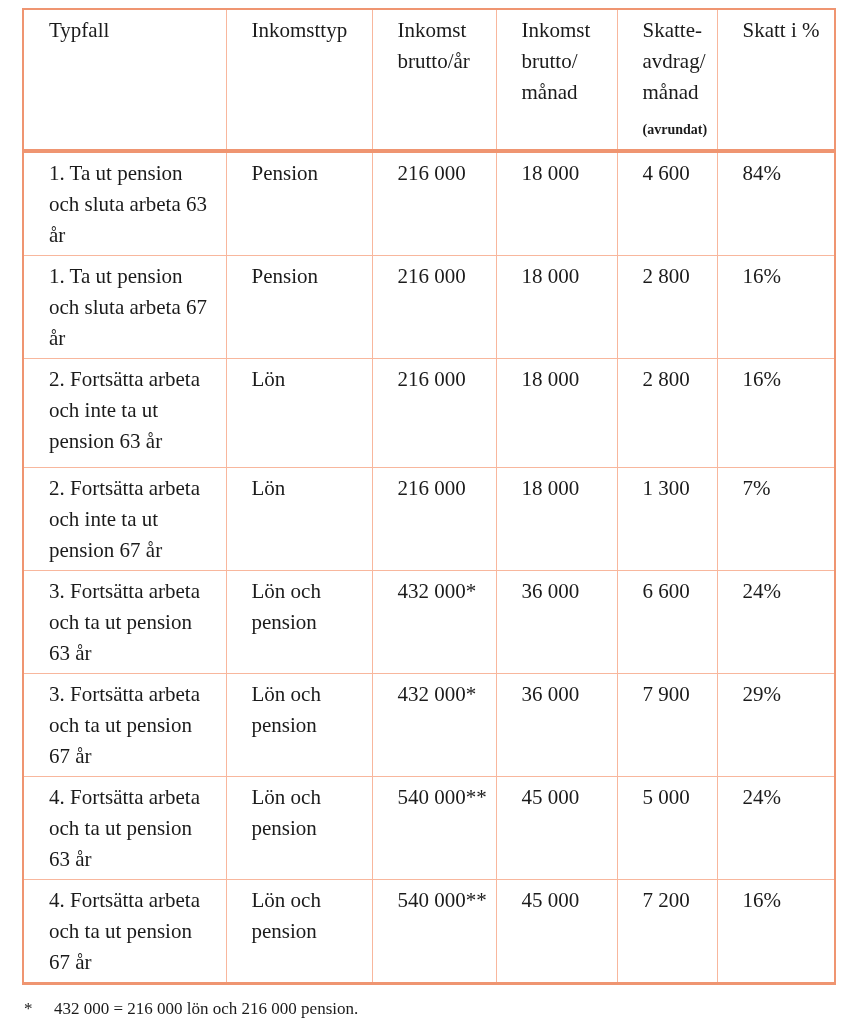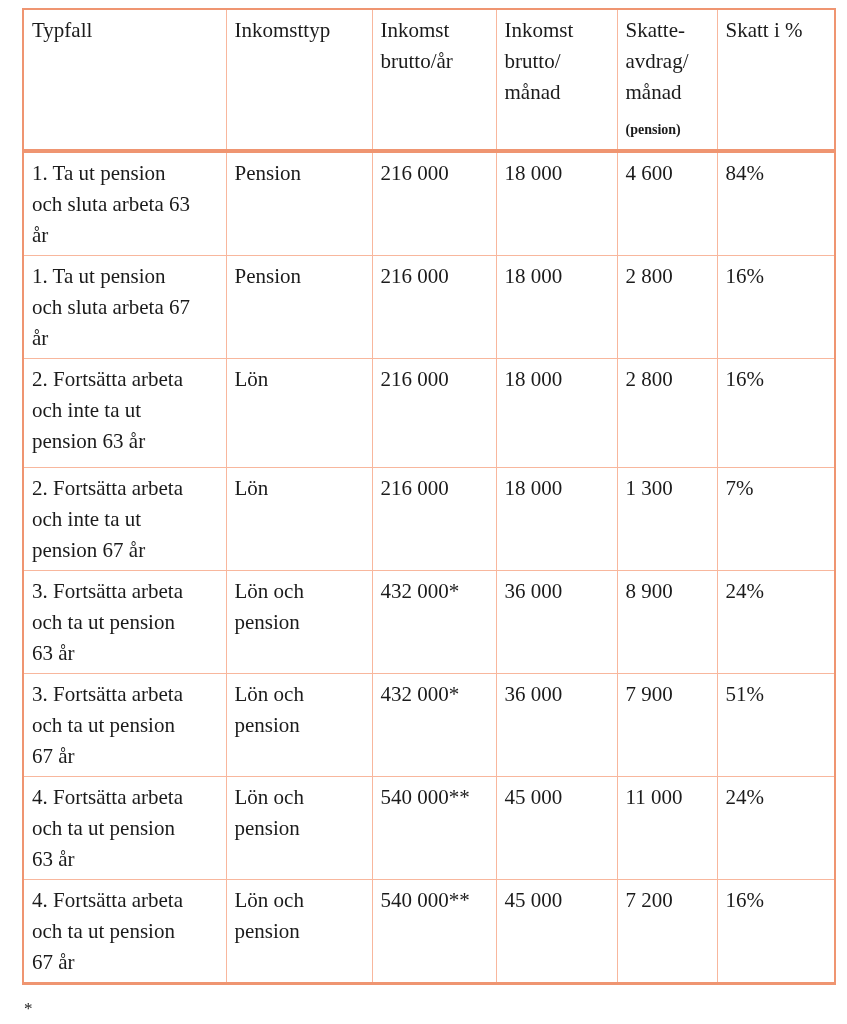--- a/index.html
+++ b/index.html
@@ -28,21 +28,21 @@
     width: 812px;
   }
   table.tax-table th,
   table.tax-table td {
     border: 1.5px solid var(--border-light);
     vertical-align: top;
     text-align: left;
     font-size: 21px;
     line-height: 31px;
     font-weight: normal;
-    padding: 5px 8px 4px 8px;
+    padding: 5px 8px 4px 25px;
     white-space: pre-line;
     overflow: hidden;
   }
   
   table.tax-table tr > *:first-child { border-left: 2.5px solid var(--border-strong); }
   table.tax-table tr > *:last-child  { border-right: 2.5px solid var(--border-strong); }
   table.tax-table thead th { border-top: 2.5px solid var(--border-strong); border-bottom: 4px solid var(--border-strong); }
   table.tax-table tbody tr:last-child td { border-bottom: 3px solid var(--border-strong); }
   td.num { text-align: right; padding-right: 12px; }
   .sub-label {
@@ -76,21 +76,21 @@
       <tr style="height:142px">
         <th>Typfall</th>
         <th>Inkomsttyp</th>
         <th>Inkomst
 brutto/år</th>
         <th>Inkomst
 brutto/
 månad</th>
         <th><span>Skatte-
 avdrag/
-månad</span><span class="sub-label">(pension)</span></th>
+månad</span><span class="sub-label">(avrundat)</span></th>
         <th>Skatt i %</th>
       </tr>
     </thead>
     <tbody>
       <tr style="height:100px">
         <td>1. Ta ut pension
 och sluta arbeta 63
 år</td>
         <td>Pension</td>
         <td>216 000</td>
@@ -129,59 +129,60 @@
         <td class="num">7%</td>
       </tr>
       <tr style="height:99px">
         <td>3. Fortsätta arbeta
 och ta ut pension
 63 år</td>
         <td>Lön och
 pension</td>
         <td>432 000*</td>
         <td class="num">36 000</td>
-        <td class="num">8 900</td>
+        <td class="num">6 600</td>
         <td class="num">24%</td>
       </tr>
       <tr style="height:98px">
         <td>3. Fortsätta arbeta
 och ta ut pension
 67 år</td>
         <td>Lön och
 pension</td>
         <td>432 000*</td>
         <td class="num">36 000</td>
         <td class="num">7 900</td>
-        <td class="num">51%</td>
+        <td class="num">29%</td>
       </tr>
       <tr style="height:102px">
         <td>4. Fortsätta arbeta
 och ta ut pension
 63 år</td>
         <td>Lön och
 pension</td>
         <td>540 000**</td>
         <td class="num">45 000</td>
-        <td class="num">11 000</td>
+        <td class="num">5 000</td>
         <td class="num">24%</td>
       </tr>
       <tr style="height:100px">
         <td>4. Fortsätta arbeta
 och ta ut pension
 67 år</td>
         <td>Lön och
 pension</td>
         <td>540 000**</td>
         <td class="num">45 000</td>
         <td class="num">7 200</td>
         <td class="num">16%</td>
       </tr>
     </tbody>
   </table>
 
   <div class="footnotes">
     <div class="footnote">
       <span class="marker">*</span>
+      <span class="fn-text">432 000 = 216 000 lön och 216 000 pension.</span>
     </div>
 
   </div>
 
 </div>
 
 </body></html>

